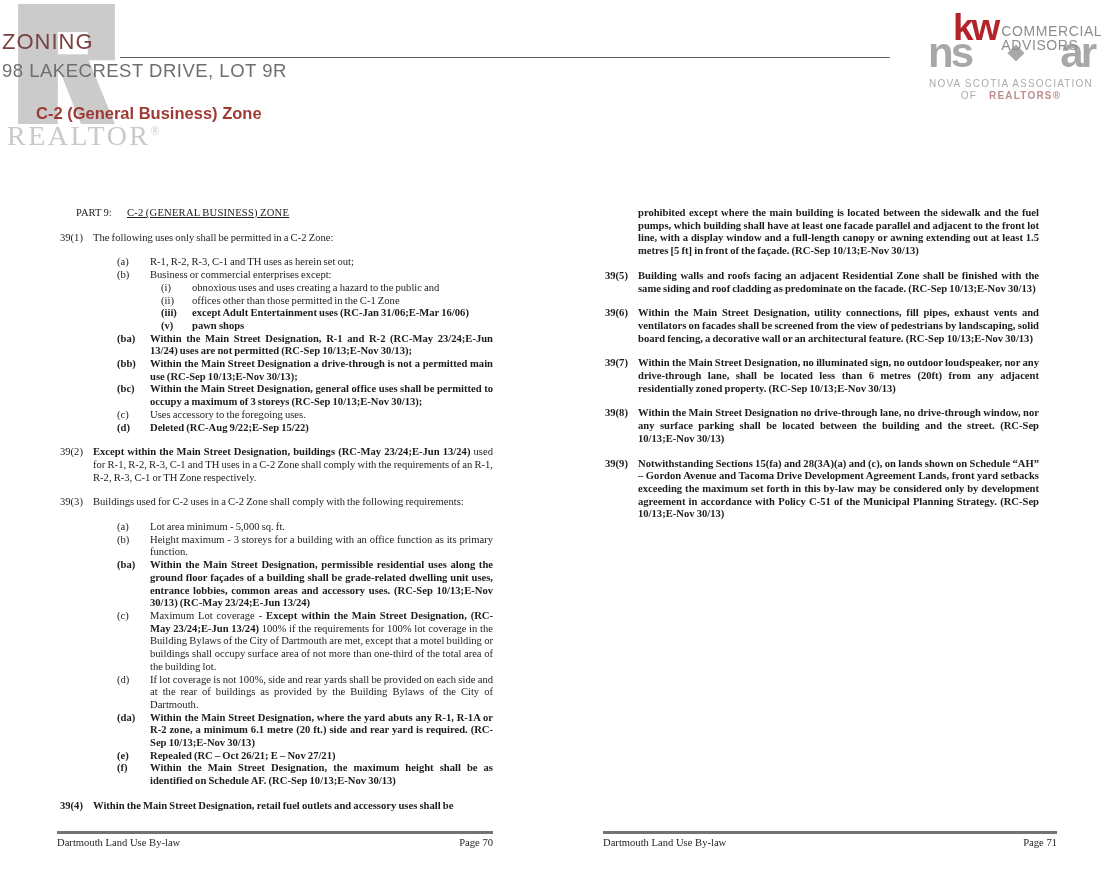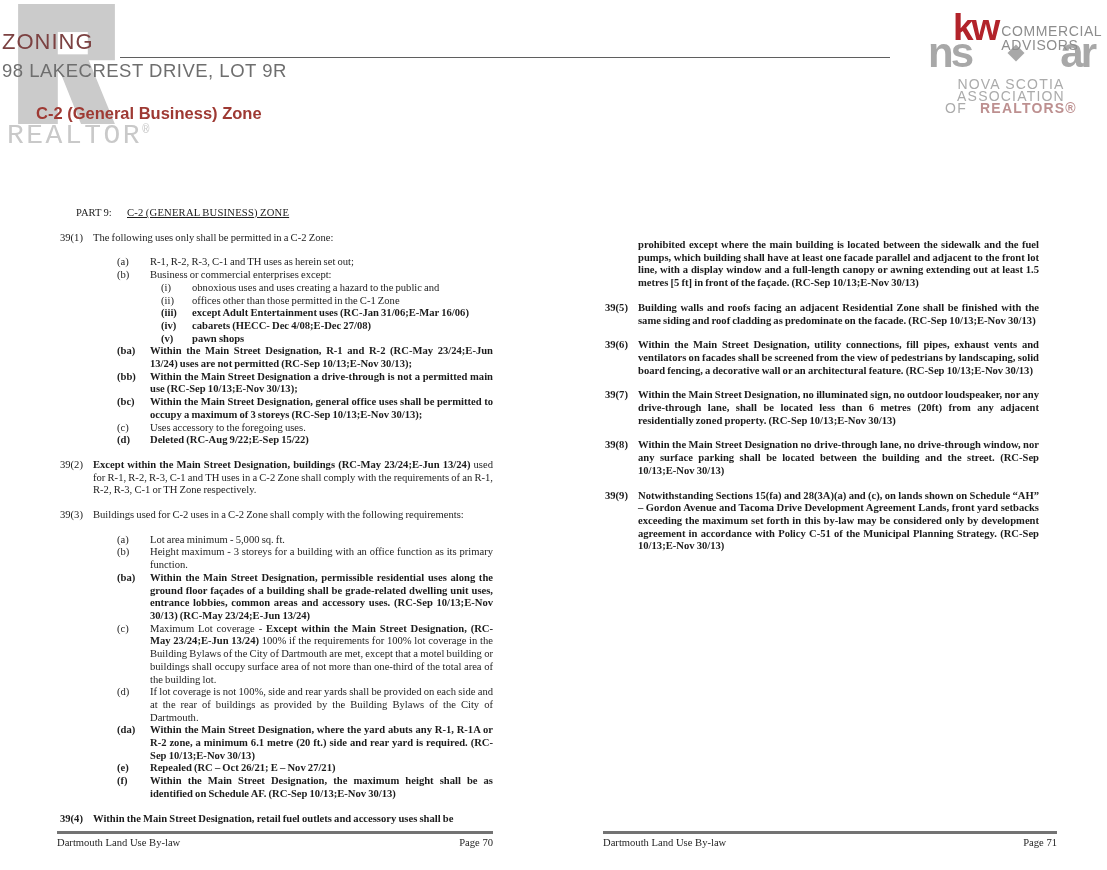--- a/index.html
+++ b/index.html
@@ -4,21 +4,21 @@
 <style>
   html,body{margin:0;padding:0;}
   body{
     width:1107px;height:870px;position:relative;background:#ffffff;
     font-family:"Liberation Serif", serif;overflow:hidden;
   }
   
   #watermark{position:absolute;left:18px;top:4px;z-index:0;}
   #watermark-text{
     position:absolute;left:7px;top:120px;z-index:0;
-    font-family:Liberation Mono, monospace;font-size:28px;color:#c9c9c9;
+    font-family:Liberation Serif, serif;font-size:28px;color:#c9c9c9;
     letter-spacing:2.5px;font-weight:400;
   }
   #watermark-text sup{font-size:12px;}
   #page-title{
     position:absolute;left:2px;top:29px;z-index:2;
     font-family:"Liberation Sans", sans-serif;font-size:22px;color:#7c4242;
     letter-spacing:1px;
   }
   #header-rule{position:absolute;left:120px;top:57px;width:770px;height:1px;background:#5f5f5f;z-index:2;}
   #page-subtitle{
@@ -41,31 +41,31 @@
     font-size:14px;color:#8d8d8d;line-height:14px;letter-spacing:0.6px;
   }
   #nsar-logo{position:absolute;left:928px;top:30px;width:166px;z-index:1;text-align:center;}
   .nsar-word{
     display:flex;align-items:center;justify-content:space-between;
     font-family:"Liberation Sans", sans-serif;font-weight:bold;font-size:42px;
     line-height:46px;color:#a8a8a8;letter-spacing:-3px;
   }
   .nsar-diamond{width:12px;height:12px;background:#a8a8a8;transform:rotate(45deg);margin:0 5px;}
   .nsar-assoc{
-    font-family:"Liberation Sans", sans-serif;font-size:14px;color:#ababab;
+    font-family:"Liberation Sans", sans-serif;font-size:10px;color:#ababab;
     letter-spacing:1.2px;line-height:12px;margin-top:2px;
   }
   .nsar-assoc .emph{color:#bd9090;font-weight:bold;padding-left:8px;}
   
   .doc-col{
     position:absolute;top:207px;font-size:10.6px;line-height:12.7px;color:#1c1c1c;
     word-spacing:-0.5px;z-index:2;
   }
   #left-col{left:60px;width:433px;}
-  #right-col{left:605px;width:434px;margin-top:32px;}
+  #right-col{left:605px;width:434px;}
   .doc-heading{position:relative;padding-left:67px;}
   .doc-heading .ph-label{position:absolute;left:16px;}
   .doc-heading .ph-title{text-decoration:underline;letter-spacing:0.2px;}
   .block{position:relative;text-align:justify;}
   .block.sp{margin-top:12px;}
   .lvl0{padding-left:33px;}
   .lvl0 > .blabel{left:0;}
   .lvl1{padding-left:90px;}
   .lvl1 > .blabel{left:57px;}
   .lvl2{padding-left:132px;}
@@ -121,21 +121,20 @@
     <span class="ph-label">PART 9:</span>
     <span class="ph-title">C-2 (GENERAL BUSINESS) ZONE</span>
   </div>
   <div id="left-blocks">
       <div class="block lvl0 sp"><span class="blabel">39(1)</span><span>The following uses only shall be permitted in a C-2 Zone:</span></div>
       <div class="block lvl1 sp"><span class="blabel">(a)</span><span>R-1, R-2, R-3, C-1 and TH uses as herein set out;</span></div>
       <div class="block lvl1"><span class="blabel">(b)</span><span>Business or commercial enterprises except:</span></div>
       <div class="block lvl2"><span class="blabel">(i)</span><span>obnoxious uses and uses creating a hazard to the public and</span></div>
       <div class="block lvl2"><span class="blabel">(ii)</span><span>offices other than those permitted in the C-1 Zone</span></div>
       <div class="block lvl2"><span class="blabel b">(iii)</span><span class="b">except Adult Entertainment uses (RC-Jan 31/06;E-Mar 16/06)</span></div>
-      <div class="block lvl2"><span class="blabel b">(iv)</span><span class="b">cabarets (HECC- Dec 4/08;E-Dec 27/08)</span></div>
       <div class="block lvl2"><span class="blabel b">(v)</span><span class="b">pawn shops</span></div>
       <div class="block lvl1"><span class="blabel b">(ba)</span><span class="b">Within the Main Street Designation, R-1 and R-2 (RC-May 23/24;E-Jun 13/24) uses are not permitted (RC-Sep 10/13;E-Nov 30/13);</span></div>
       <div class="block lvl1"><span class="blabel b">(bb)</span><span class="b">Within the Main Street Designation a drive-through is not a permitted main use (RC-Sep 10/13;E-Nov 30/13);</span></div>
       <div class="block lvl1"><span class="blabel b">(bc)</span><span class="b">Within the Main Street Designation, general office uses shall be permitted to occupy a maximum of 3 storeys (RC-Sep 10/13;E-Nov 30/13);</span></div>
       <div class="block lvl1"><span class="blabel">(c)</span><span>Uses accessory to the foregoing uses.</span></div>
       <div class="block lvl1"><span class="blabel b">(d)</span><span class="b">Deleted (RC-Aug 9/22;E-Sep 15/22)</span></div>
       <div class="block lvl0 sp"><span class="blabel">39(2)</span><span class="b">Except within the Main Street Designation, buildings (RC-May 23/24;E-Jun 13/24)</span><span> used for R-1, R-2, R-3, C-1 and TH uses in a C-2 Zone shall comply with the requirements of an R-1, R-2, R-3, C-1 or TH Zone respectively.</span></div>
       <div class="block lvl0 sp"><span class="blabel">39(3)</span><span>Buildings used for C-2 uses in a C-2 Zone shall comply with the following requirements:</span></div>
       <div class="block lvl1 sp"><span class="blabel">(a)</span><span>Lot area minimum - 5,000 sq. ft.</span></div>
       <div class="block lvl1"><span class="blabel">(b)</span><span>Height maximum - 3 storeys for a building with an office function as its primary function.</span></div>

